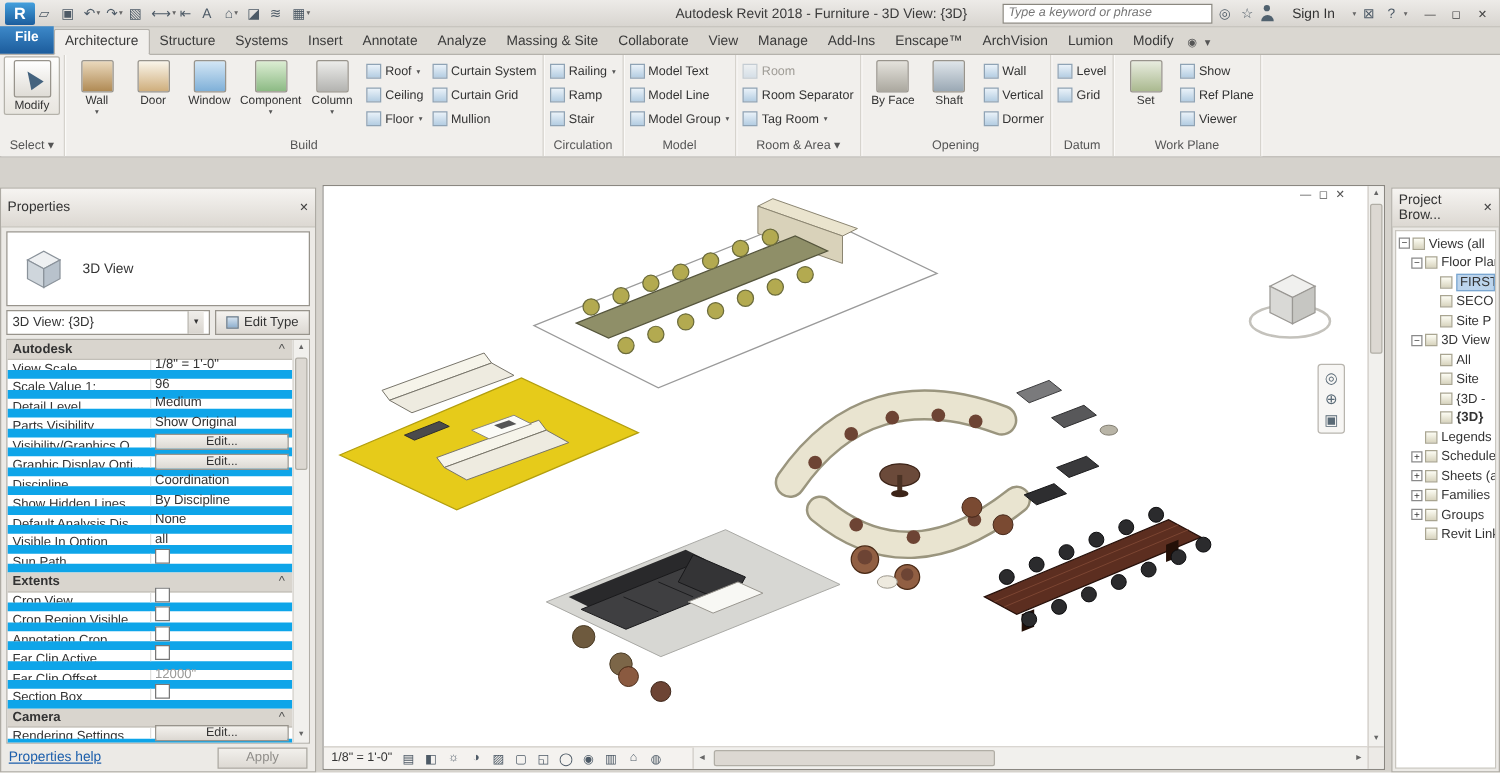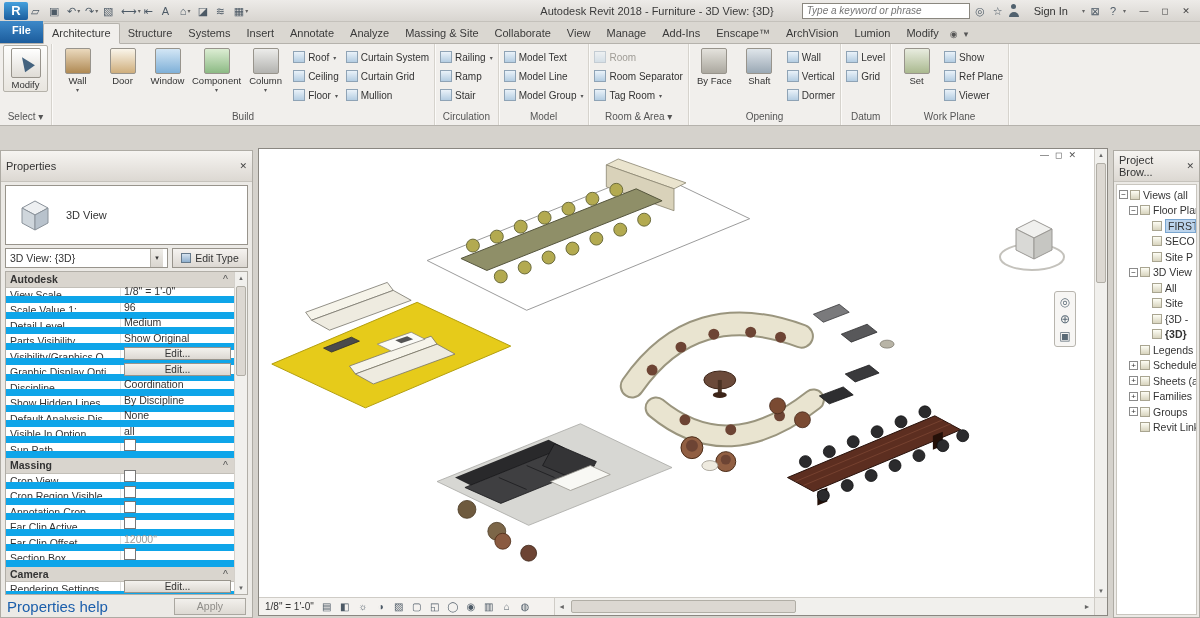--- a/index.html
+++ b/index.html
@@ -80,21 +80,21 @@
   .prow.section .lab{width:auto;flex:1;border-right:none}
   .prow.section::after{content:"^";font-weight:normal;color:#555;padding-right:6px}
   .prow.check .val::before{content:"";display:inline-block;width:10px;height:10px;border:1px solid #787878;background:#fff;vertical-align:-1px}
   .prow.button .val{border:1px solid #98948c;background:linear-gradient(#f4f2ee,#dcd8d2);text-align:center;margin:1px 3px;height:13px;line-height:12px;font-size:10px}
   .prow.dim .val{color:#9a9a98}
   .grid-sb{position:absolute;right:0;top:0;bottom:0;width:13px;background:#f1f0ed;border-left:1px solid #d4d1cb;display:flex;flex-direction:column;align-items:center}
   .sarrow{font-size:6px;color:#666;height:12px;line-height:12px;width:100%;text-align:center;flex:none}
   .sbtrack{flex:1;width:100%;position:relative}
   .sbthumb{position:absolute;left:1px;right:1px;top:2px;height:90px;background:#dcd8d2;border:1px solid #b1aea6;border-radius:2px}
   .pal-footer{height:22px;display:flex;align-items:center;padding:2px 6px;flex:none}
-  .help-link{color:#1b5eab;font-size:15px}
+  .help-link{color:#1b5eab;text-decoration:underline;font-size:11px}
   .applybtn{margin-left:auto;width:72px;height:17px;border:1px solid #aaa7a0;background:linear-gradient(#f2f0ec,#ddd9d3);color:#8f8d89;text-align:center;line-height:15px;font-size:10.5px}
 
   
   .pb{position:absolute;left:1113px;top:150px;right:0;bottom:0;background:#eceae6;border:1px solid #aeaba4;display:flex;flex-direction:column}
   .pb-tree{flex:1;background:#fff;border:1px solid #c9c6bf;margin:2px;overflow:hidden;padding-top:2px}
   .titem{display:flex;align-items:center;height:15.5px;white-space:nowrap;font-size:10.5px;overflow:hidden}
   .titem .exp{width:9px;height:9px;border:1px solid #8a8a8a;background:#fff;font-size:8px;line-height:7px;text-align:center;margin-right:2px;flex:none;color:#333}
   .titem .exp:empty{visibility:hidden}
   .titem .ticon{width:10px;height:10px;background:linear-gradient(#fdfdf4,#d8d4be);border:1px solid #a9a591;margin-right:3px;flex:none}
   .titem .tlbl{overflow:hidden}
@@ -551,21 +551,21 @@
             <span class="lab">Visible In Option</span>
             <span class="val">all</span>
           </div>
 
           <div class="prow check">
             <span class="lab">Sun Path</span>
             <span class="val"></span>
           </div>
 
           <div class="prow section">
-            <span class="lab">Massing</span>
+            <span class="lab">Extents</span>
 
           </div>
 
           <div class="prow check">
             <span class="lab">Crop View</span>
             <span class="val"></span>
           </div>
 
           <div class="prow check">
             <span class="lab">Crop Region Visible</span>

